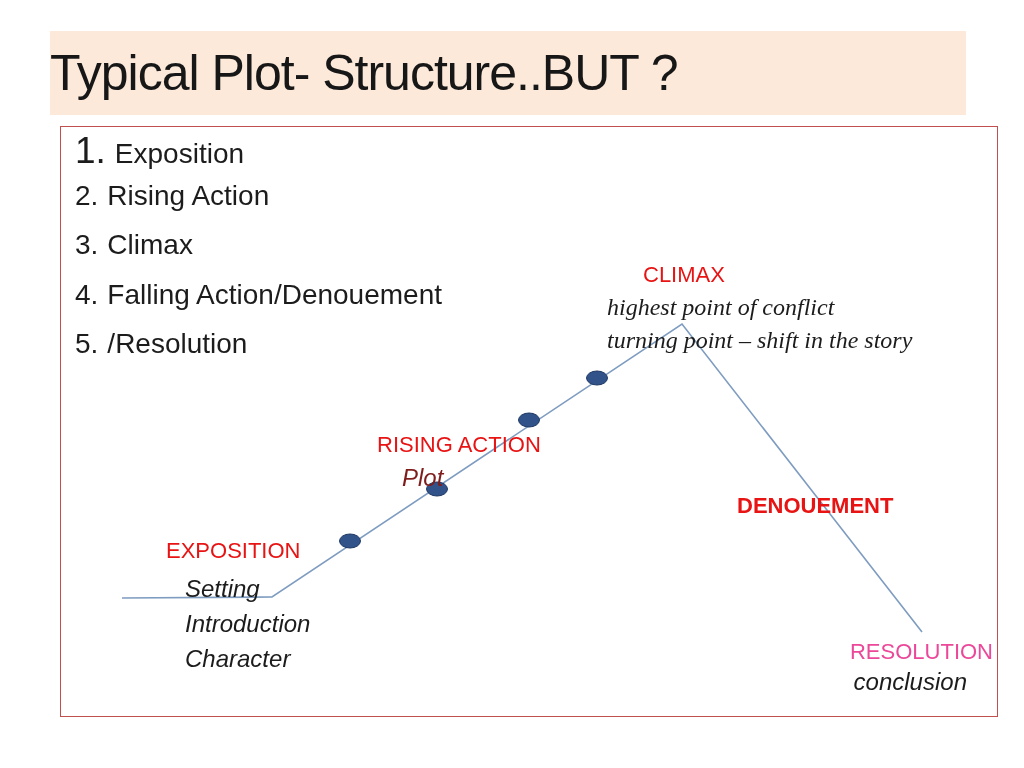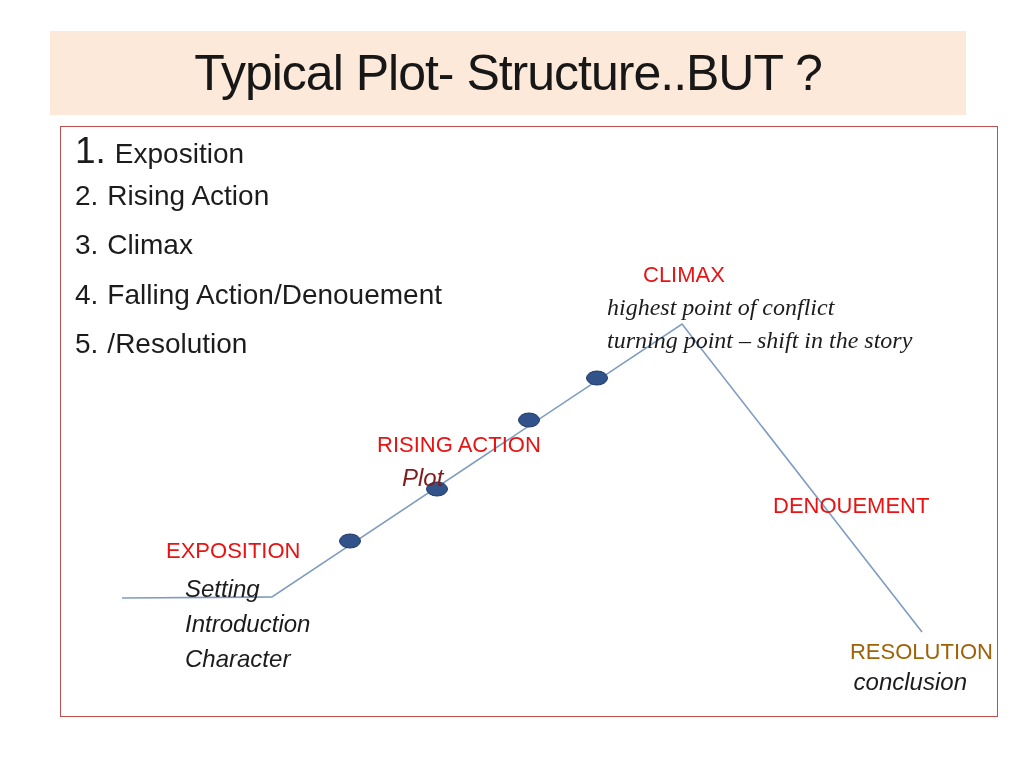--- a/index.html
+++ b/index.html
@@ -9,21 +9,21 @@
     font-family:"Liberation Sans", sans-serif;
     position:relative;
     overflow:hidden;
   }
   .slide { position:absolute; inset:0; }
 
   
   .banner {
     position:absolute; left:50px; top:31px; width:916px; height:84px;
     background:#fce9d9;
-    display:flex; align-items:center; justify-content:center;
+    display:flex; align-items:center; 
   }
   .banner .title {
     margin:0; font-size:50px; font-weight:400; color:#171717;
     white-space:nowrap; letter-spacing:-1px;
   }
 
   
   .content-box {
     position:absolute; left:60px; top:126px; width:938px; height:591px;
     border:1.5px solid #c0504d; background:#ffffff; box-sizing:border-box;
@@ -44,21 +44,21 @@
   .stage-detail {
     position:absolute; color:#1c1c1c; font-size:24px; font-style:italic;
     white-space:nowrap;
   }
   #lbl-exposition  { left:166px; top:538px; }
   #det-exposition  { left:185px; top:571px; line-height:35px; }
   #lbl-rising      { left:377px; top:432px; }
   #det-rising      { left:402px; top:464px; }
   #lbl-climax      { left:643px; top:262px; }
   #det-climax      { left:607px; top:291px; line-height:33px;font-family:Liberation Serif, serif; }
-  #lbl-denouement  { left:773px; top:493px; }
+  #lbl-denouement  { left:737px; top:493px;font-weight:bold; }
   #det-denouement  { left:737px; top:521px; }
   #lbl-resolution  { right:31px; top:639px; text-align:right; }
   #det-resolution  { right:57px; top:668px; text-align:center; }
 </style>
 </head>
 <body>
 
 <div class="slide">
 
   <div class="banner" style="background: rgb(252, 233, 217);">
@@ -109,16 +109,16 @@
   <div class="stage-detail" id="det-rising" style="color: #7f1d1d;">Plot</div>
 
   <div class="stage-title" id="lbl-climax" style="color: rgb(232, 19, 19);">CLIMAX</div>
   <div class="stage-detail" id="det-climax" style="color: rgb(28, 28, 28);">
     <div>highest point of conflict</div>
     <div>turning point – shift in the story</div>
   </div>
 
   <div class="stage-title" id="lbl-denouement" style="color: rgb(232, 19, 19);">DENOUEMENT</div>
 
-  <div class="stage-title" id="lbl-resolution" style="color: #a16207;">RESOLUTION</div>
+  <div class="stage-title" id="lbl-resolution" style="color: #ec4899;">RESOLUTION</div>
   <div class="stage-detail" id="det-resolution" style="color: rgb(28, 28, 28);">conclusion</div>
 
 </div>
 
 </body></html>

